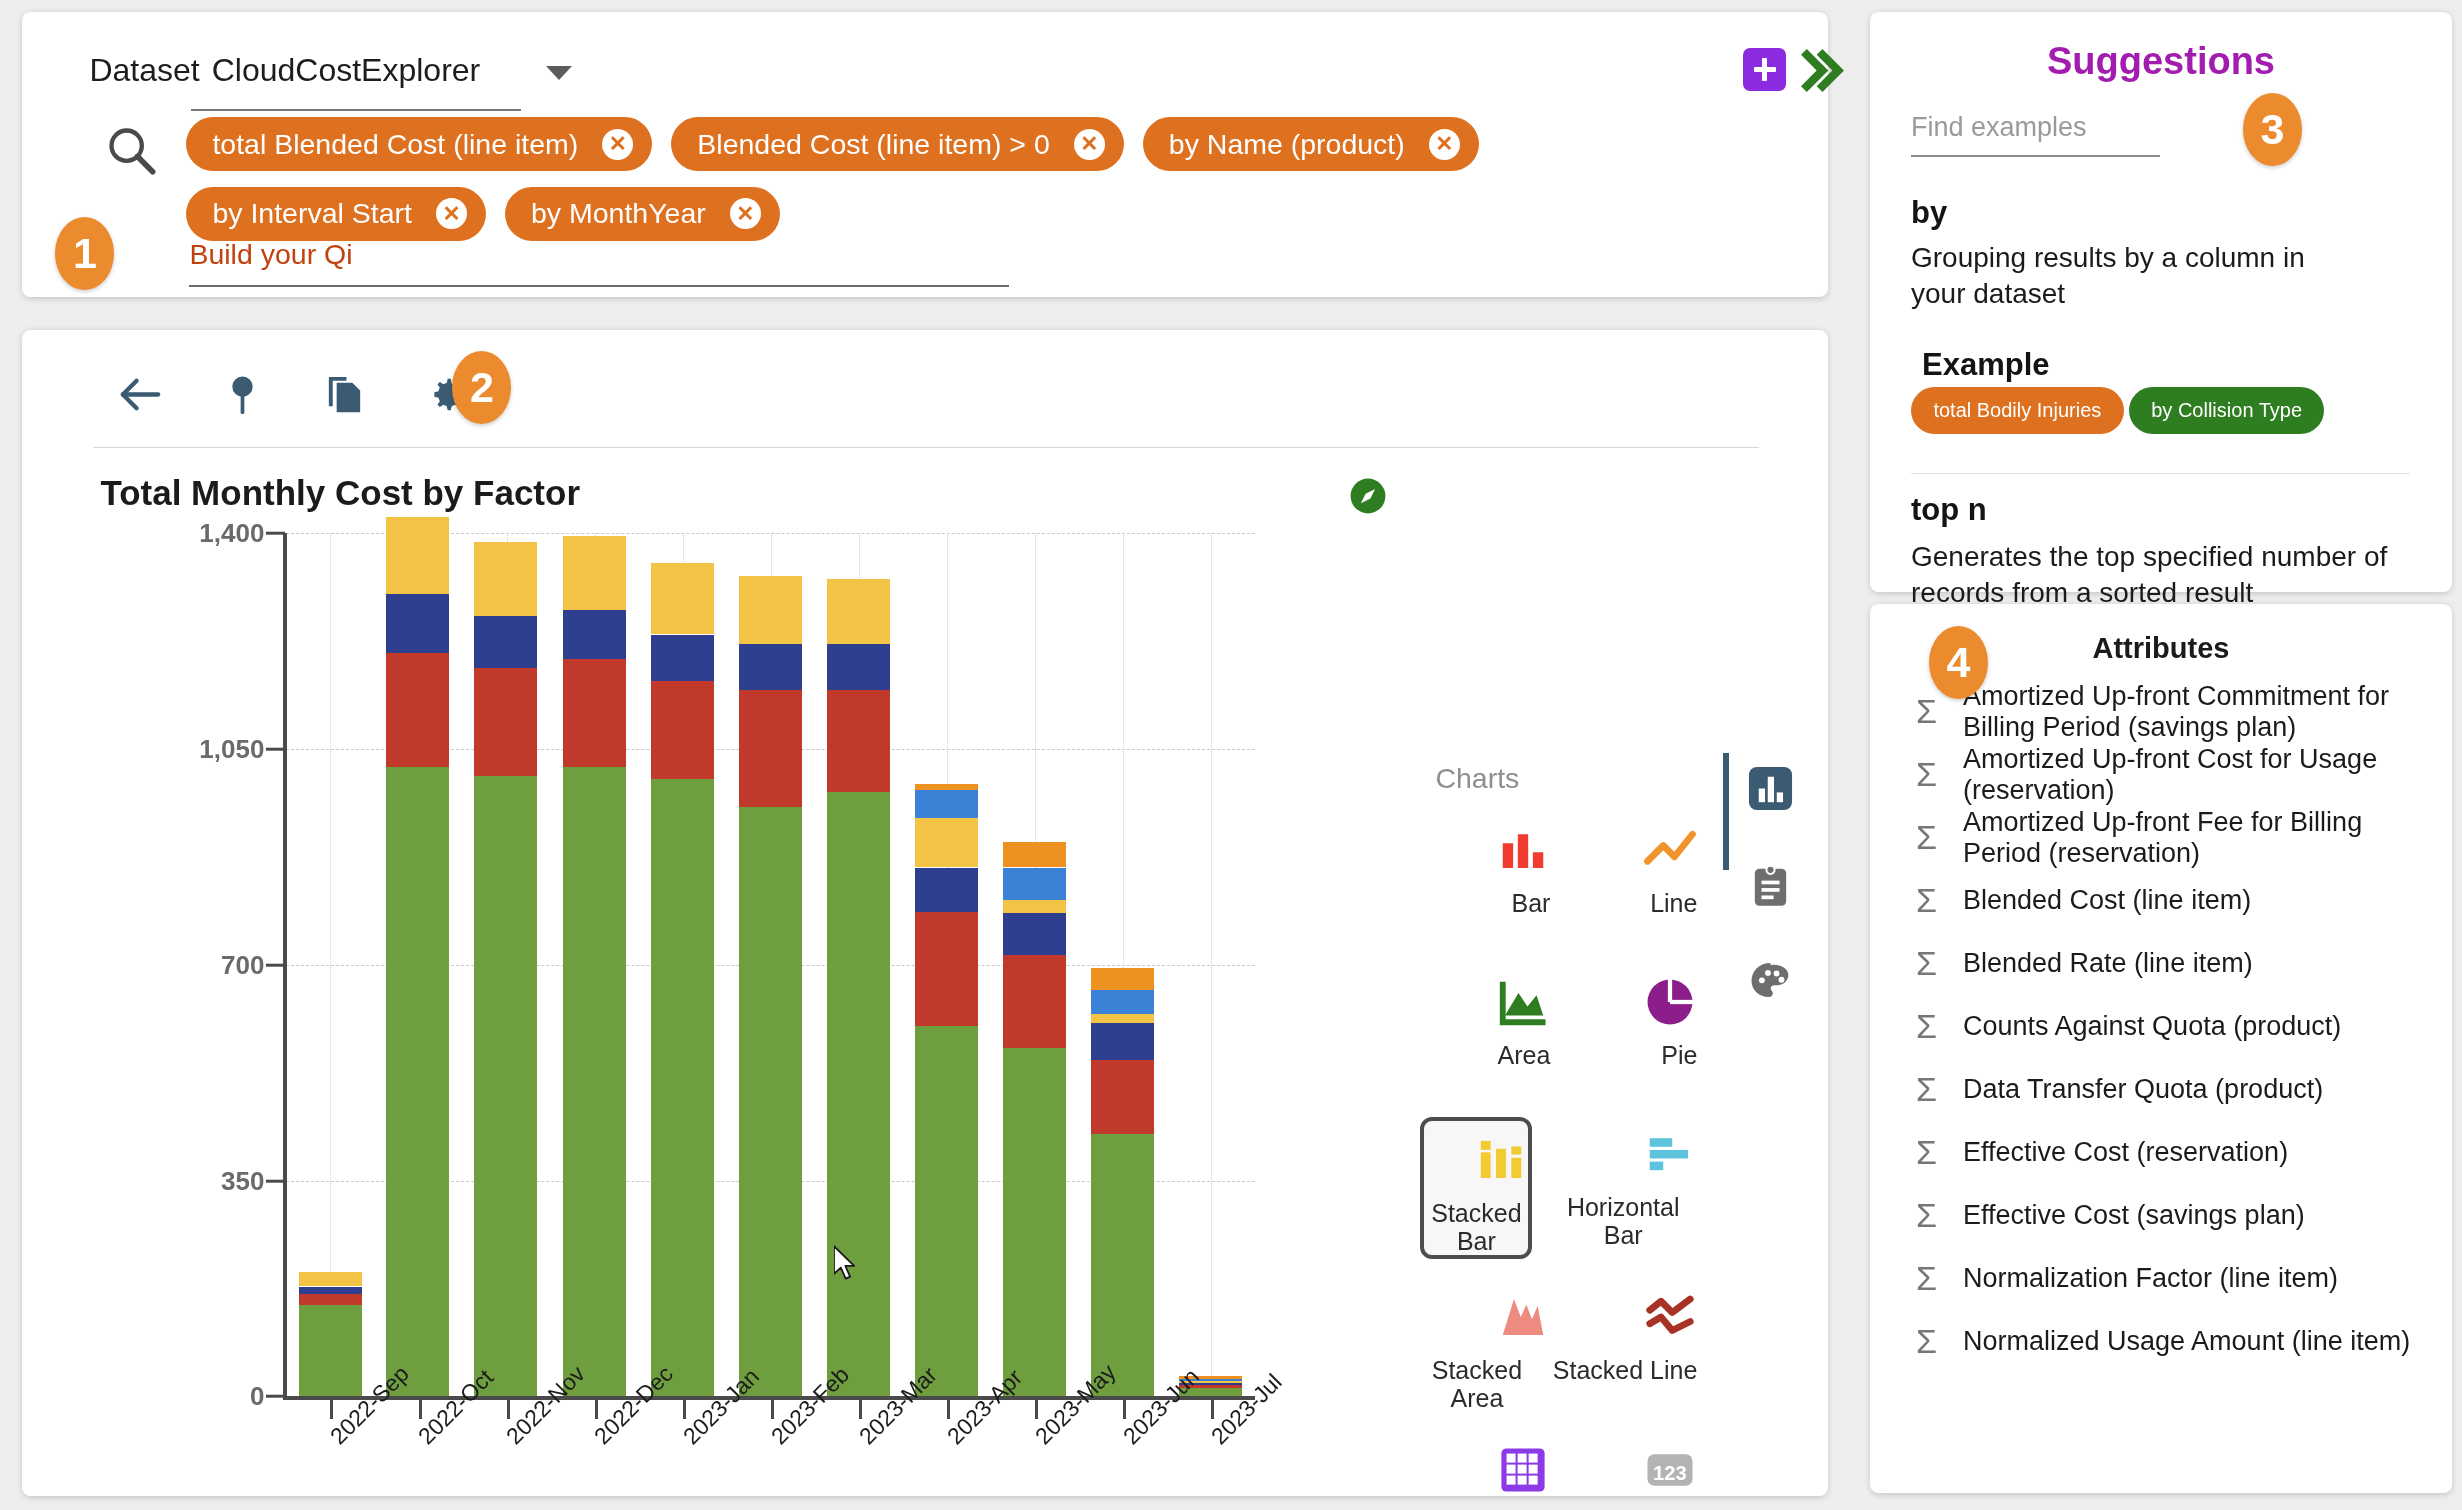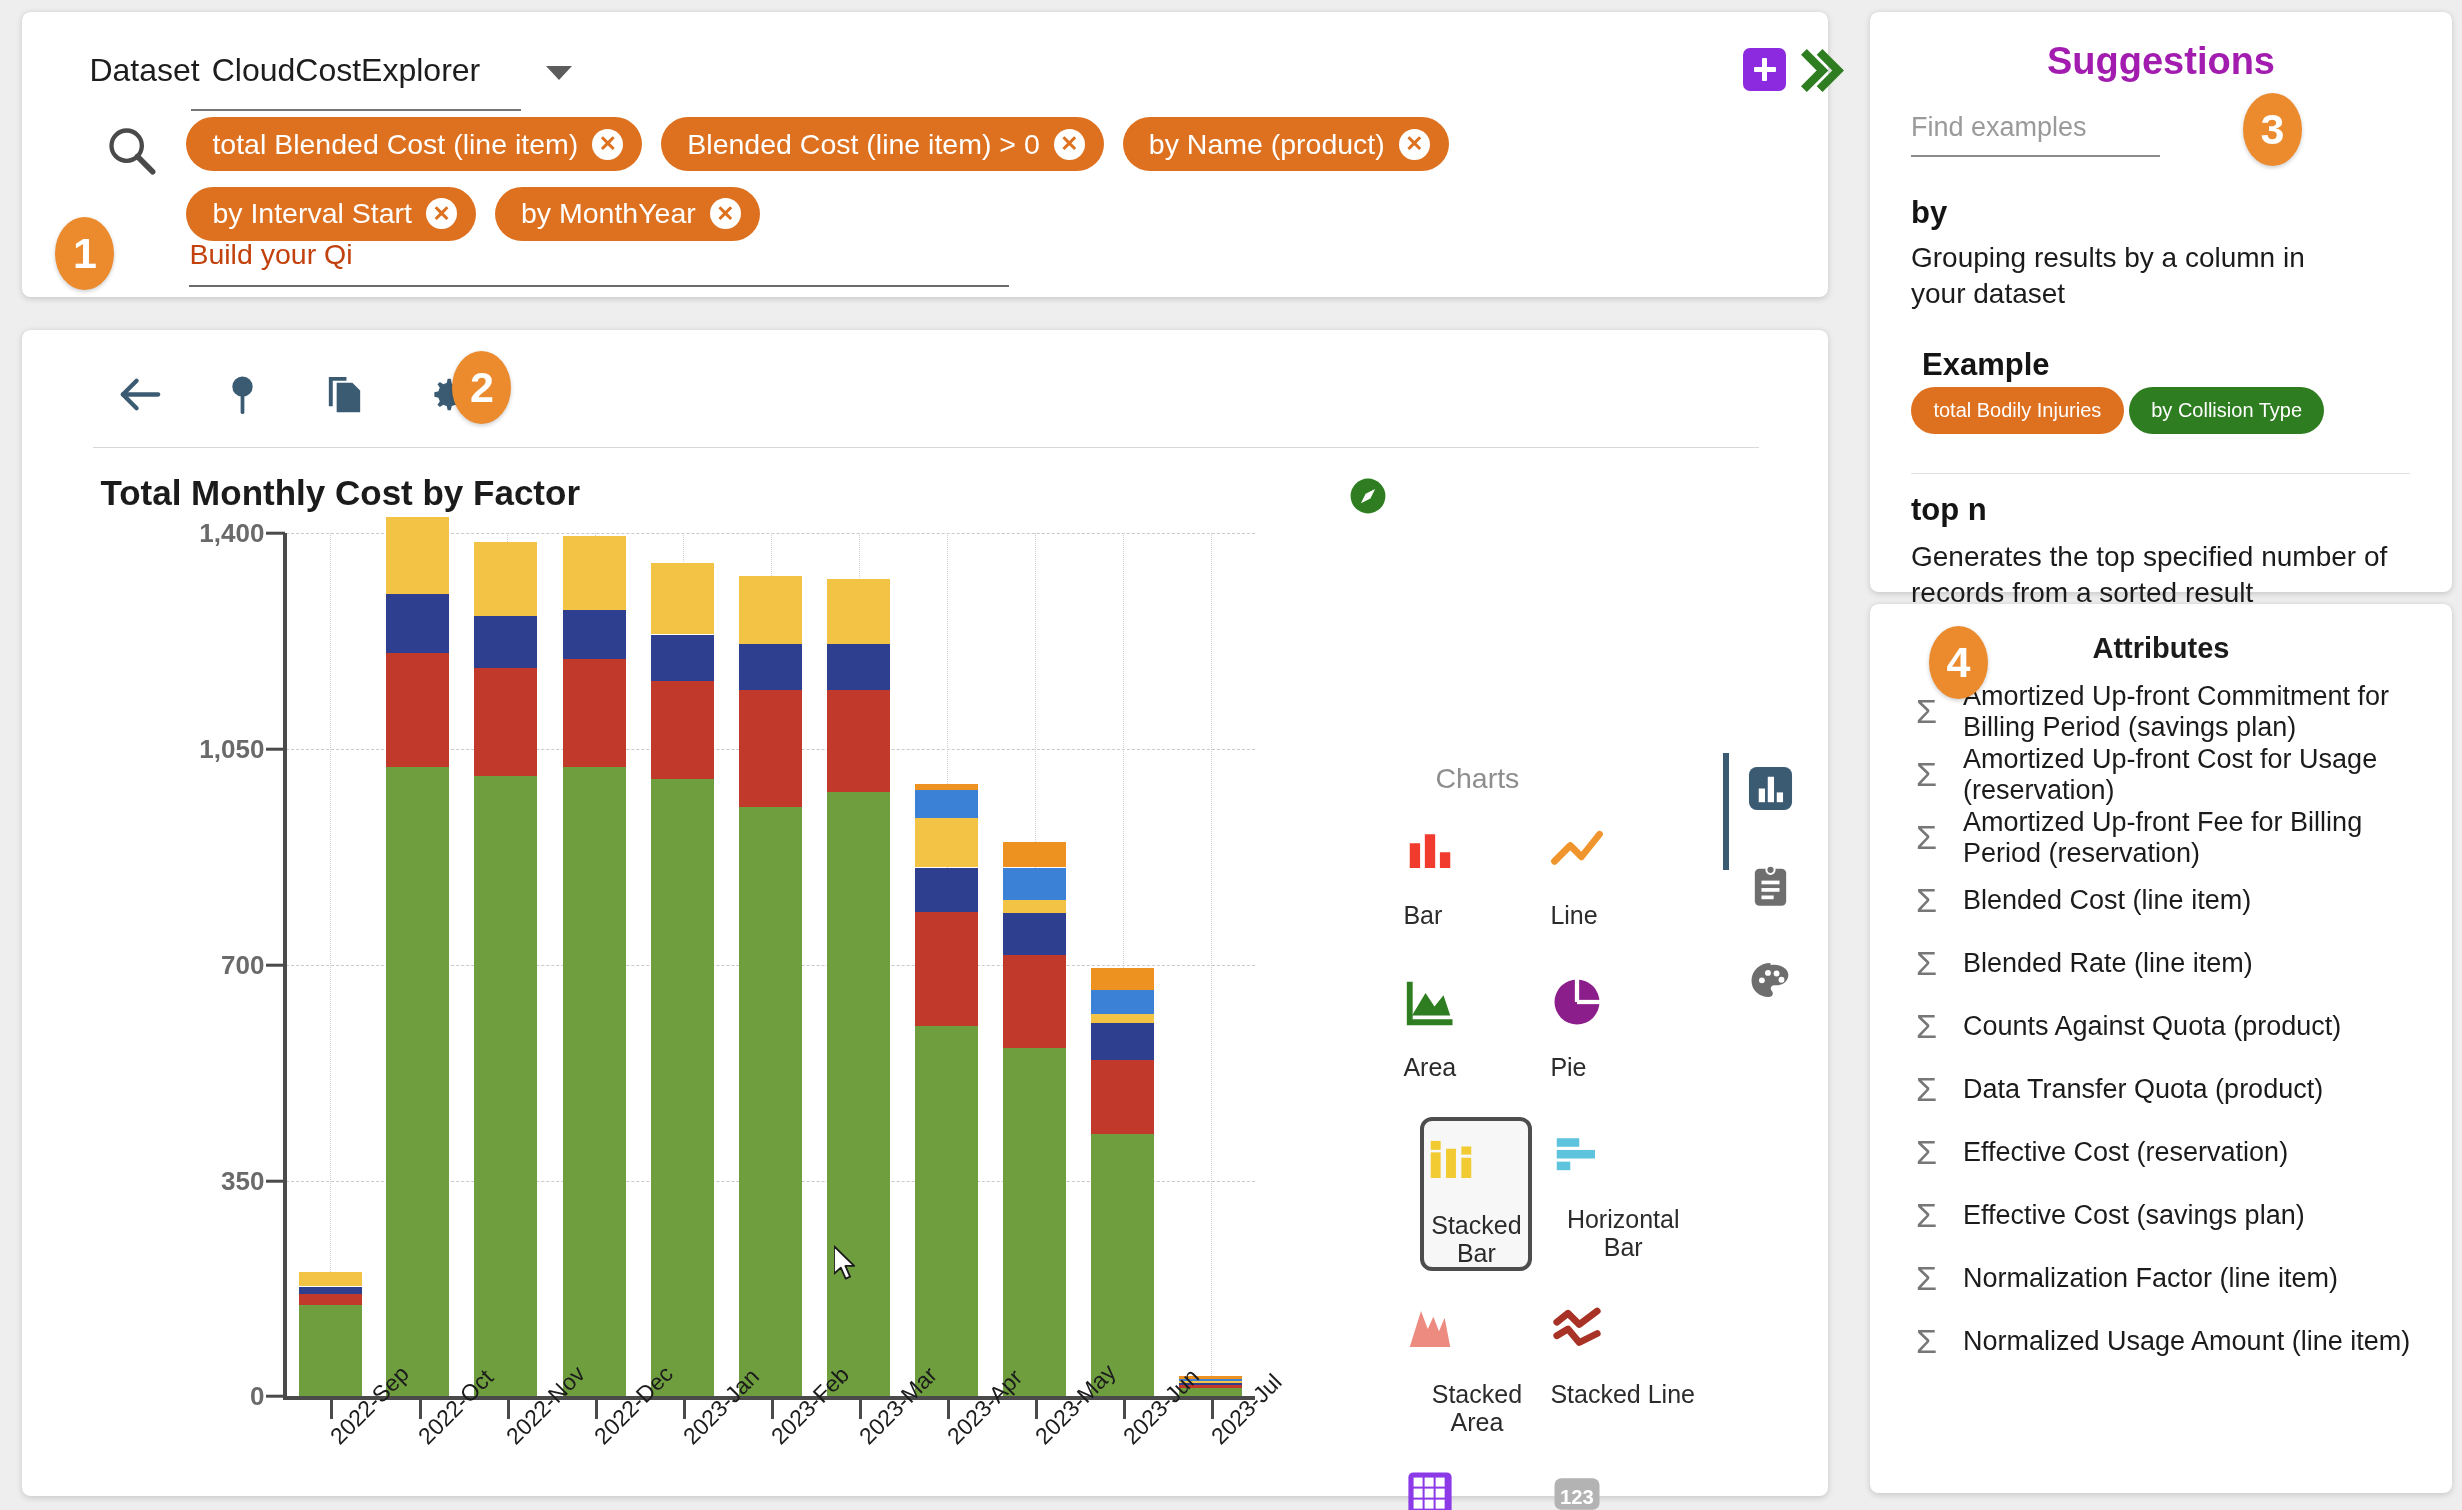--- a/index.html
+++ b/index.html
@@ -49,21 +49,21 @@
     border-left: 13px solid transparent;
     border-right: 13px solid transparent;
     border-top: 14.7px solid #5c5c5c;
   }
 
   .search-icon { position: absolute; left: 83px; top: 112px; width: 52px; height: 52px; }
 
   .chips { position: absolute; left: 164px; top: 105px; width: 1416px;
            display: flex; flex-wrap: wrap; gap: 15.5px 19px; }
   .chip {
-    display: inline-flex; align-items: center; gap: 14px;
+    display: inline-flex; align-items: center; gap: 24px;
     background: #dd7120; color: #fff;
     border-radius: 35px;
     padding: 10.4px 19px 10.4px 26px;
     font-size: 28.5px; white-space: nowrap; height: 54px;
   }
   .chip-x {
     width: 31px; height: 31px; border-radius: 50%;
     background: #fff; color: #dd7120;
     display: flex; align-items: center; justify-content: center;
     font-size: 21.6px; font-weight: 700; line-height: 1;
@@ -128,23 +128,22 @@
   .seg { position: absolute; left: 0; width: 100%; }
 
   .cursor { position: absolute; left: 665px; top: 712px; width: 26px; height: 38px; }
 
   
   .charts-label { position: absolute; left: 1413px; top: 432px; font-size: 28.5px; color: #8e8e8e; }
   .chart-grid { position: absolute; left: 1381px; top: 483px; width: 294px; }
   .cg-row { display: flex; gap: 0px; margin-bottom: 21px; }
   .cg-cell {
     width: 147px; min-height: 131px;
-    display: flex; flex-direction: column; align-items: flex-start; justify-content: flex-start;
+    display: flex; flex-direction: column; align-items: flex-end; justify-content: flex-start;
     padding-top: 8.6px;
-    gap: 12px;
   }
   .cg-cell.selected {
     border: 4.3px solid #4d4d4d; border-radius: 12px; background: #f7f7f7;
     width: 112px; margin-left: 17px; margin-right: 17.3px; padding-top: 10.4px;
   }
   .cg-ico { height: 57px; display:flex; align-items:center; justify-content:center; margin-bottom: 10.4px; }
   .cg-txt { font-size: 25px; color: #2b2b2b; text-align: center; line-height: 1.12; }
   .cg-txt.dim { color: #b3b3b3; }
 
   

